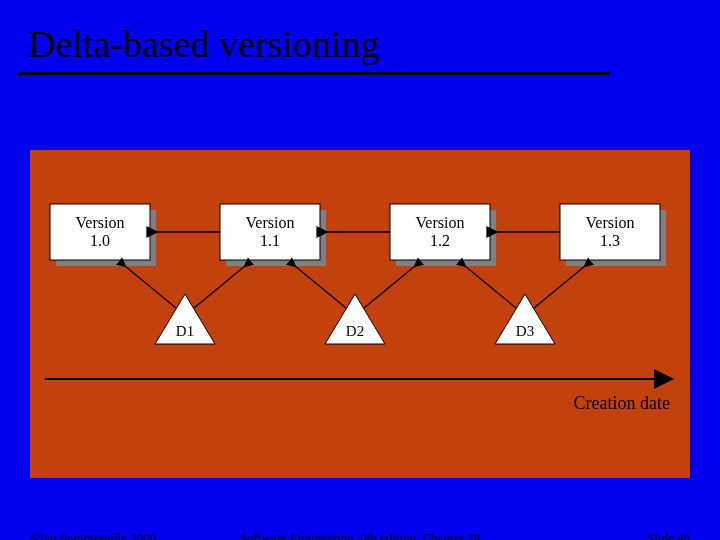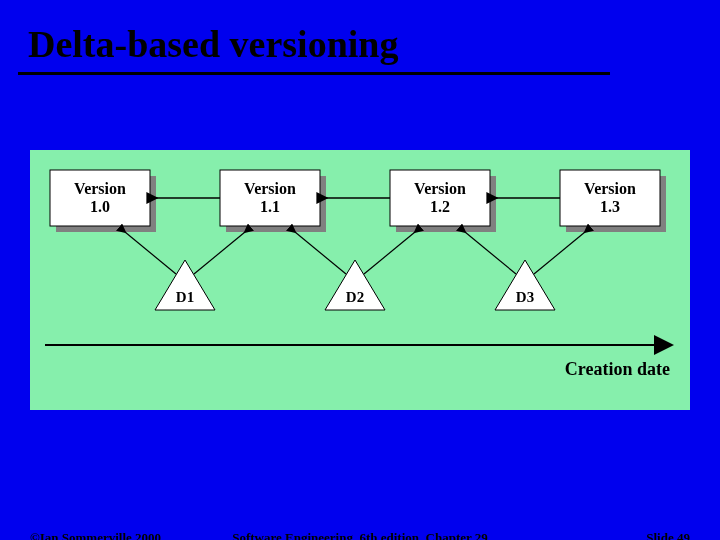--- a/index.html
+++ b/index.html
@@ -8,21 +8,20 @@
     width: 720px;
     height: 540px;
     background: #0000ee;
     font-family: "Times New Roman", Times, serif;
     color: #000;
   }
   .slide {
     position: relative;
     width: 720px;
     height: 540px;
-    font-weight: bold;
   }
   .title {
     position: absolute;
     left: 28px;
     top: 22px;
     font-size: 38px;
     color: #000;
   }
   .title-underline {
     position: absolute;
@@ -30,22 +29,22 @@
     top: 72px;
     width: 592px;
     height: 3px;
     background: #000;
   }
   .diagram {
     position: absolute;
     left: 30px;
     top: 150px;
     width: 660px;
-    height: 260px;
-    background: #86efac;
+    height: 328px;
+    background: #c2410c;
   }
   .diagram svg {
     width: 100%;
     height: 100%;
     display: block;
   }
   .footer {
     position: absolute;
     left: 0;
     bottom: 10px;

